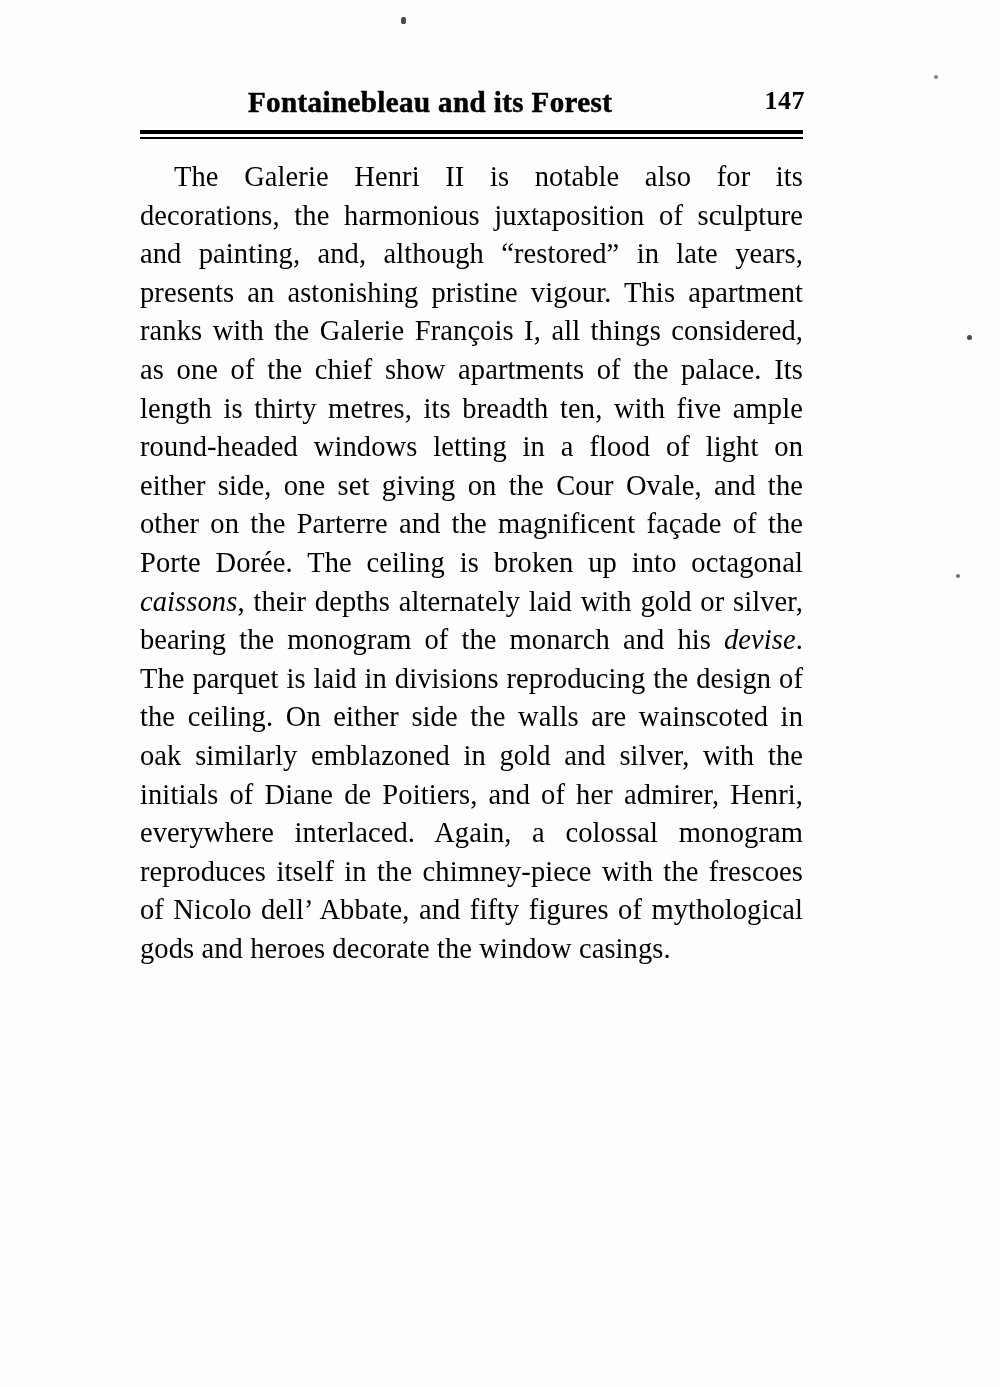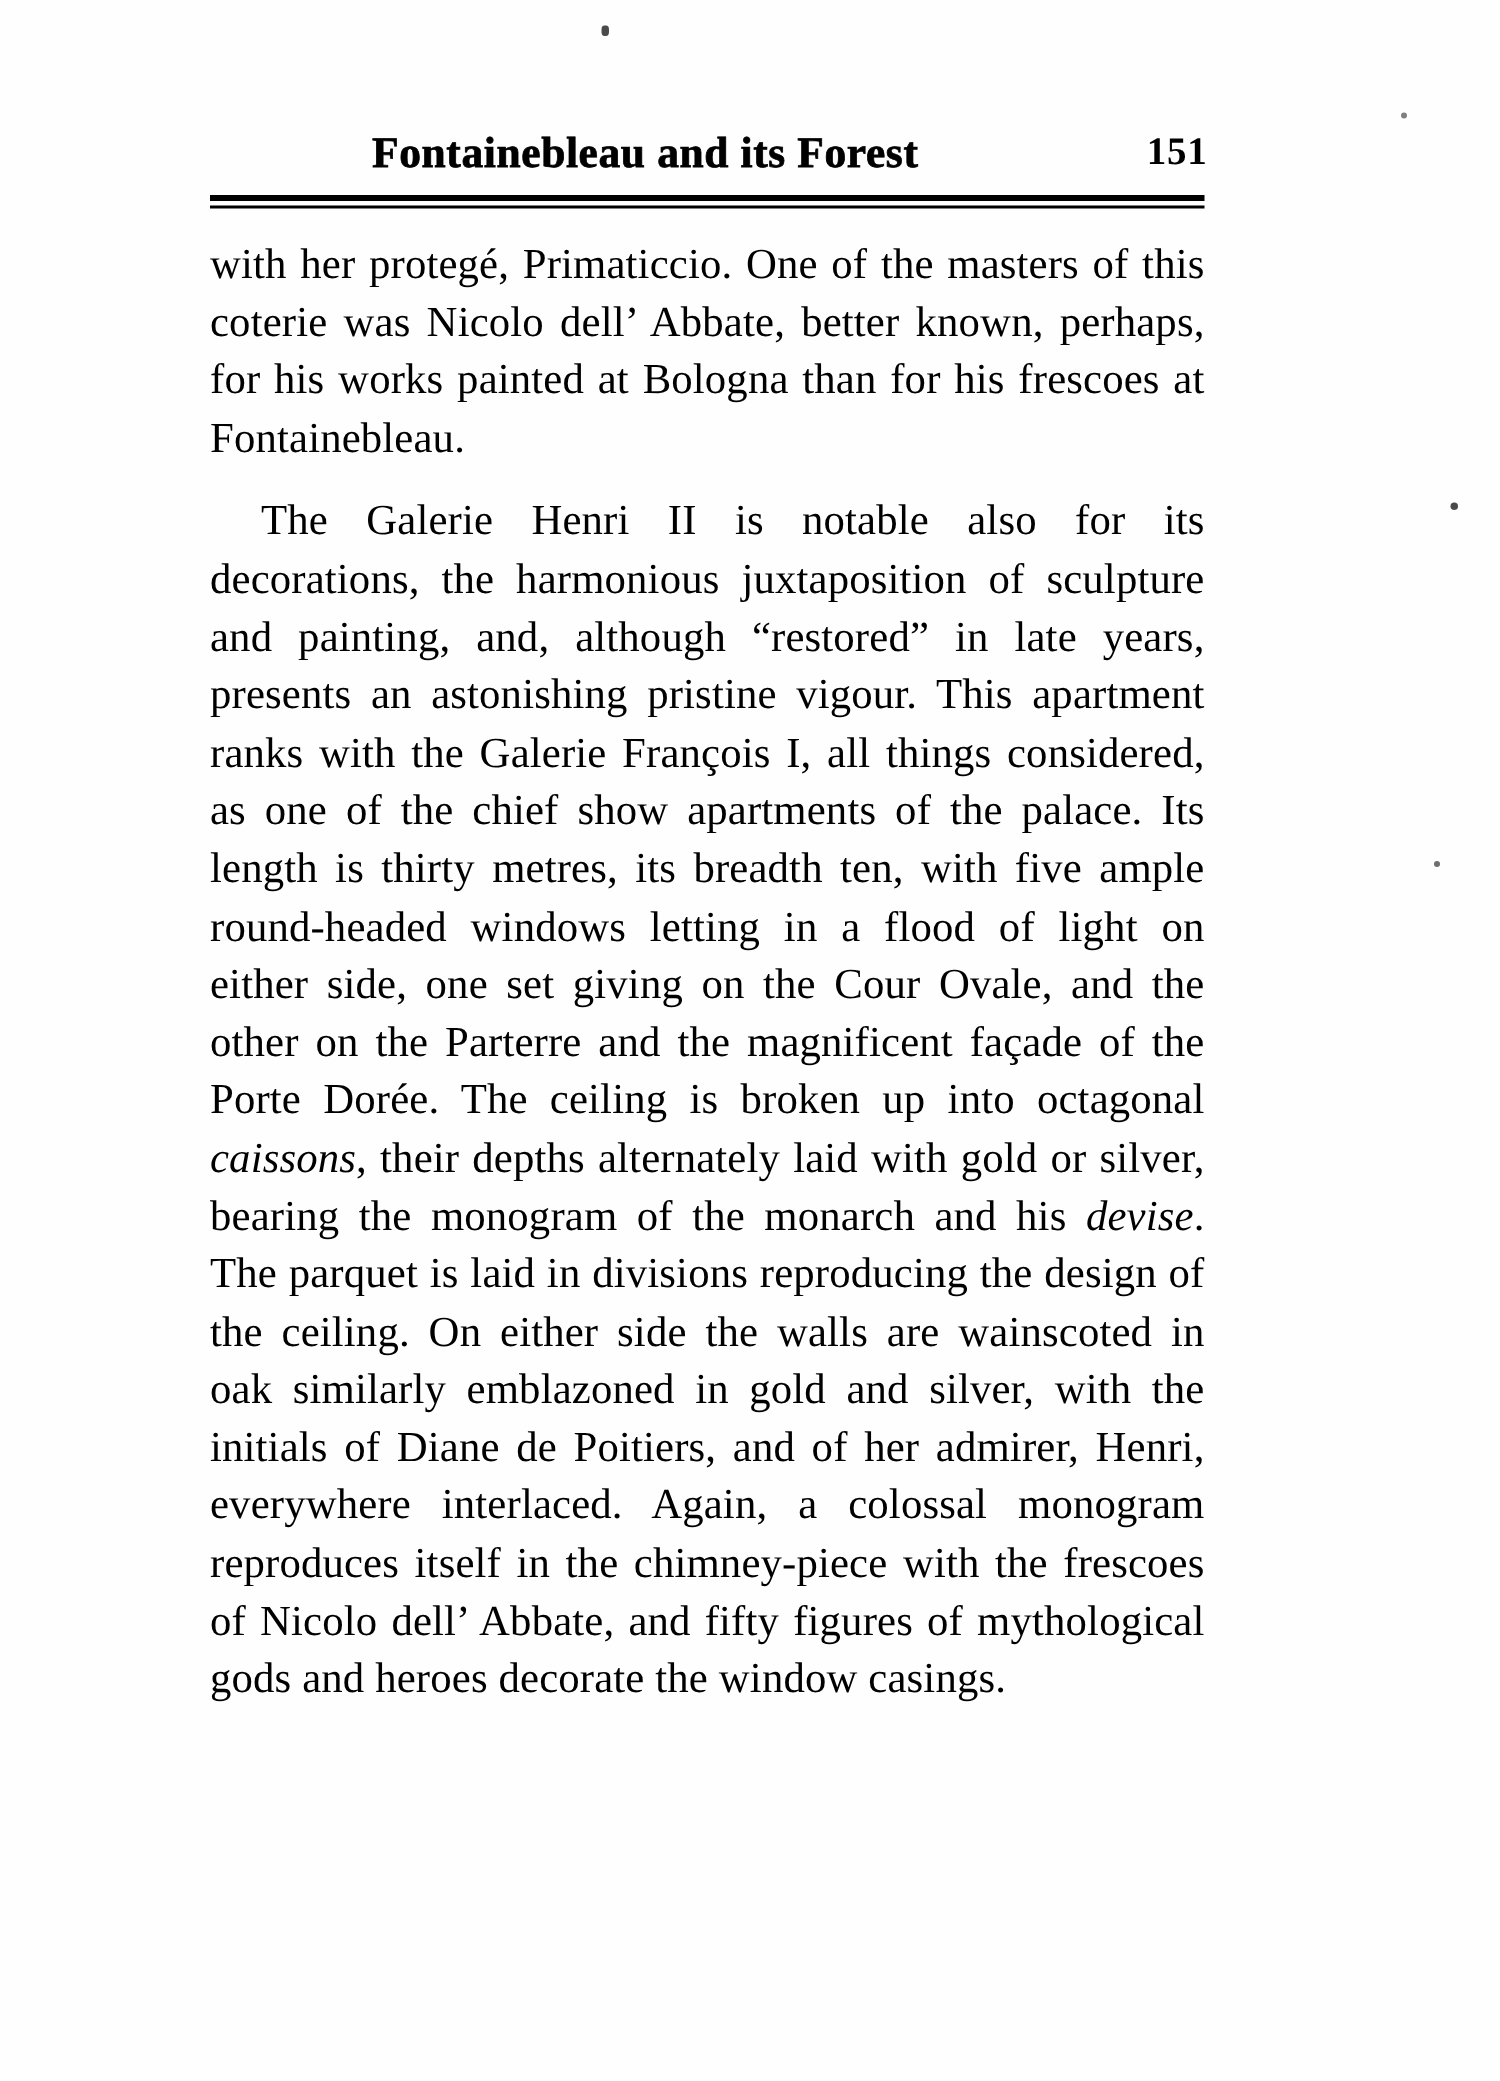--- a/index.html
+++ b/index.html
@@ -108,27 +108,26 @@
 
 <div class="page">
 
   <div class="speck s1"></div>
   <div class="speck s4"></div>
   <div class="speck s2"></div>
   <div class="speck s3"></div>
 
   <div class="header">
     <div class="running-title">Fontainebleau and its Forest</div>
-    <div class="folio">151</div>
+    <div class="folio">147</div>
   </div>
 
   <div class="rule-wrap">
     <div class="rule-thick"></div>
     <div class="rule-gap"></div>
     <div class="rule-thin"></div>
   </div>
 
   <div class="body-text">
-    <p class="para">with her protegé, Primaticcio.   One of the masters of this coterie was Nicolo dell’ Abbate, better known, perhaps, for his works painted at Bologna than for his frescoes at Fontainebleau.</p>
     <p class="para indent"><span>The Galerie Henri II is notable also for its decorations, the harmonious juxtaposition of sculpture and painting, and, although “restored” in late years, presents an astonishing pristine vigour.   This apartment ranks with the Galerie François I, all things considered, as one of the chief show apartments of the palace.   Its length is thirty metres, its breadth ten, with five ample round-headed windows letting in a flood of light on either side, one set giving on the Cour Ovale, and the other on the Parterre and the magnificent façade of the Porte Dorée.   The ceiling is broken up into octagonal </span><i>caissons</i><span>, their depths alternately laid with gold or silver, bearing the monogram of the monarch and his </span><i>devise</i><span>.   The parquet is laid in divisions  reproducing the design of the ceiling.   On either side the walls are wainscoted in oak similarly emblazoned in gold and silver, with the initials of Diane de Poitiers, and of her admirer, Henri, everywhere interlaced. Again, a colossal monogram reproduces itself in the chimney-piece with the frescoes of Nicolo dell’ Abbate, and fifty figures of mythological gods and heroes decorate the window casings.</span></p>
   </div>
 
 </div>
 
 </body></html>

